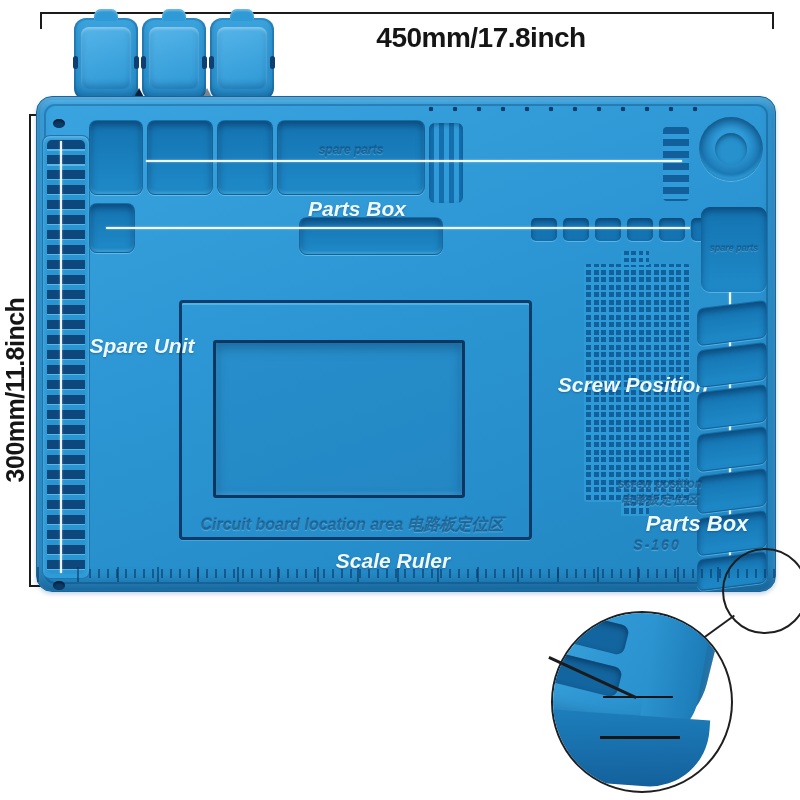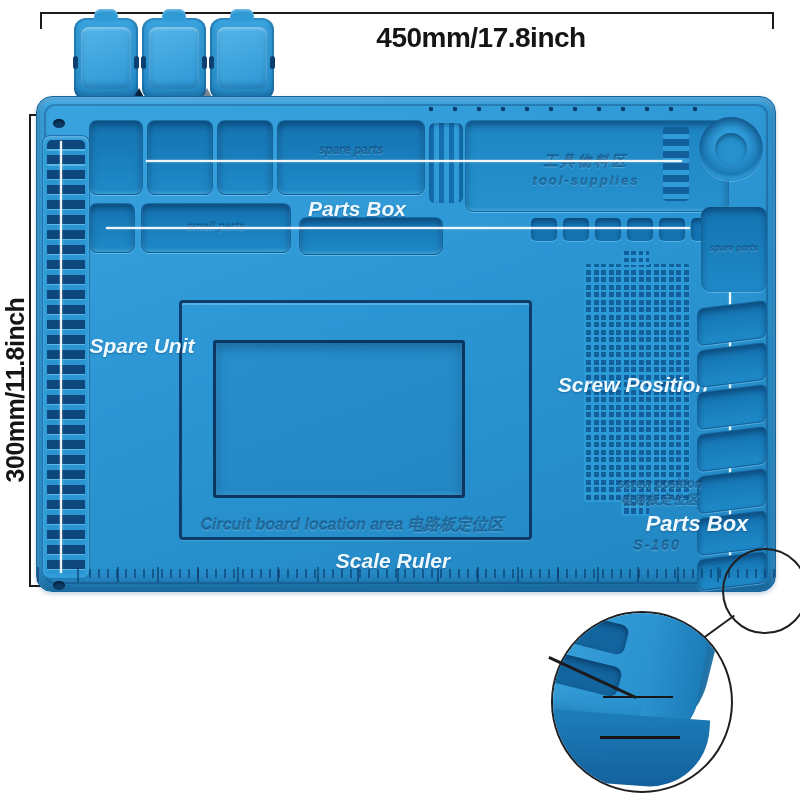--- a/index.html
+++ b/index.html
@@ -168,33 +168,26 @@
       <div class="rungs"></div>
     </div>
 
     <div class="abs pocket" style="left:52px;top:23px;width:52px;height:73px;"></div>
     <div class="abs pocket" style="left:110px;top:23px;width:64px;height:73px;"></div>
     <div class="abs pocket" style="left:180px;top:23px;width:54px;height:73px;"></div>
     <div class="abs pocket" style="left:240px;top:23px;width:146px;height:73px;">
       <div class="emboss" style="position:absolute;left:0;right:0;top:22px;font-size:12px;">spare parts</div>
     </div>
     <div class="abs" id="comb"></div>
-    <div class="abs pocket" style="left:428px;top:23px;width:262px;height:90px;background:linear-gradient(180deg,#1d85c3,#2691cd);">
-      <div class="emboss" style="position:absolute;left:40px;width:160px;top:32px;font-size:14px;letter-spacing:3px;">工具物料区</div>
-      <div class="emboss" style="position:absolute;left:40px;width:160px;top:52px;font-size:13px;letter-spacing:2px;">tool-supplies</div>
-    </div>
     <div class="abs" id="tray-ladder"></div>
     <div class="abs" id="dish">
       <div class="cup"></div>
     </div>
 
     <div class="abs pocket" style="left:52px;top:106px;width:44px;height:48px;"></div>
-    <div class="abs pocket" style="left:104px;top:106px;width:148px;height:48px;">
-      <div class="emboss" style="position:absolute;left:0;right:0;top:16px;font-size:11px;">small parts</div>
-    </div>
     <div class="abs pocket" style="left:262px;top:120px;width:142px;height:36px;"></div>
 
     <div class="abs slot" style="left:494px;top:121px;width:26px;height:23px;"></div>
     <div class="abs slot" style="left:526px;top:121px;width:26px;height:23px;"></div>
     <div class="abs slot" style="left:558px;top:121px;width:26px;height:23px;"></div>
     <div class="abs slot" style="left:590px;top:121px;width:26px;height:23px;"></div>
     <div class="abs slot" style="left:622px;top:121px;width:26px;height:23px;"></div>
     <div class="abs slot" style="left:654px;top:121px;width:26px;height:23px;"></div>
 
     <div class="abs wline" style="left:109px;top:63px;width:536px;height:2px;"></div>

